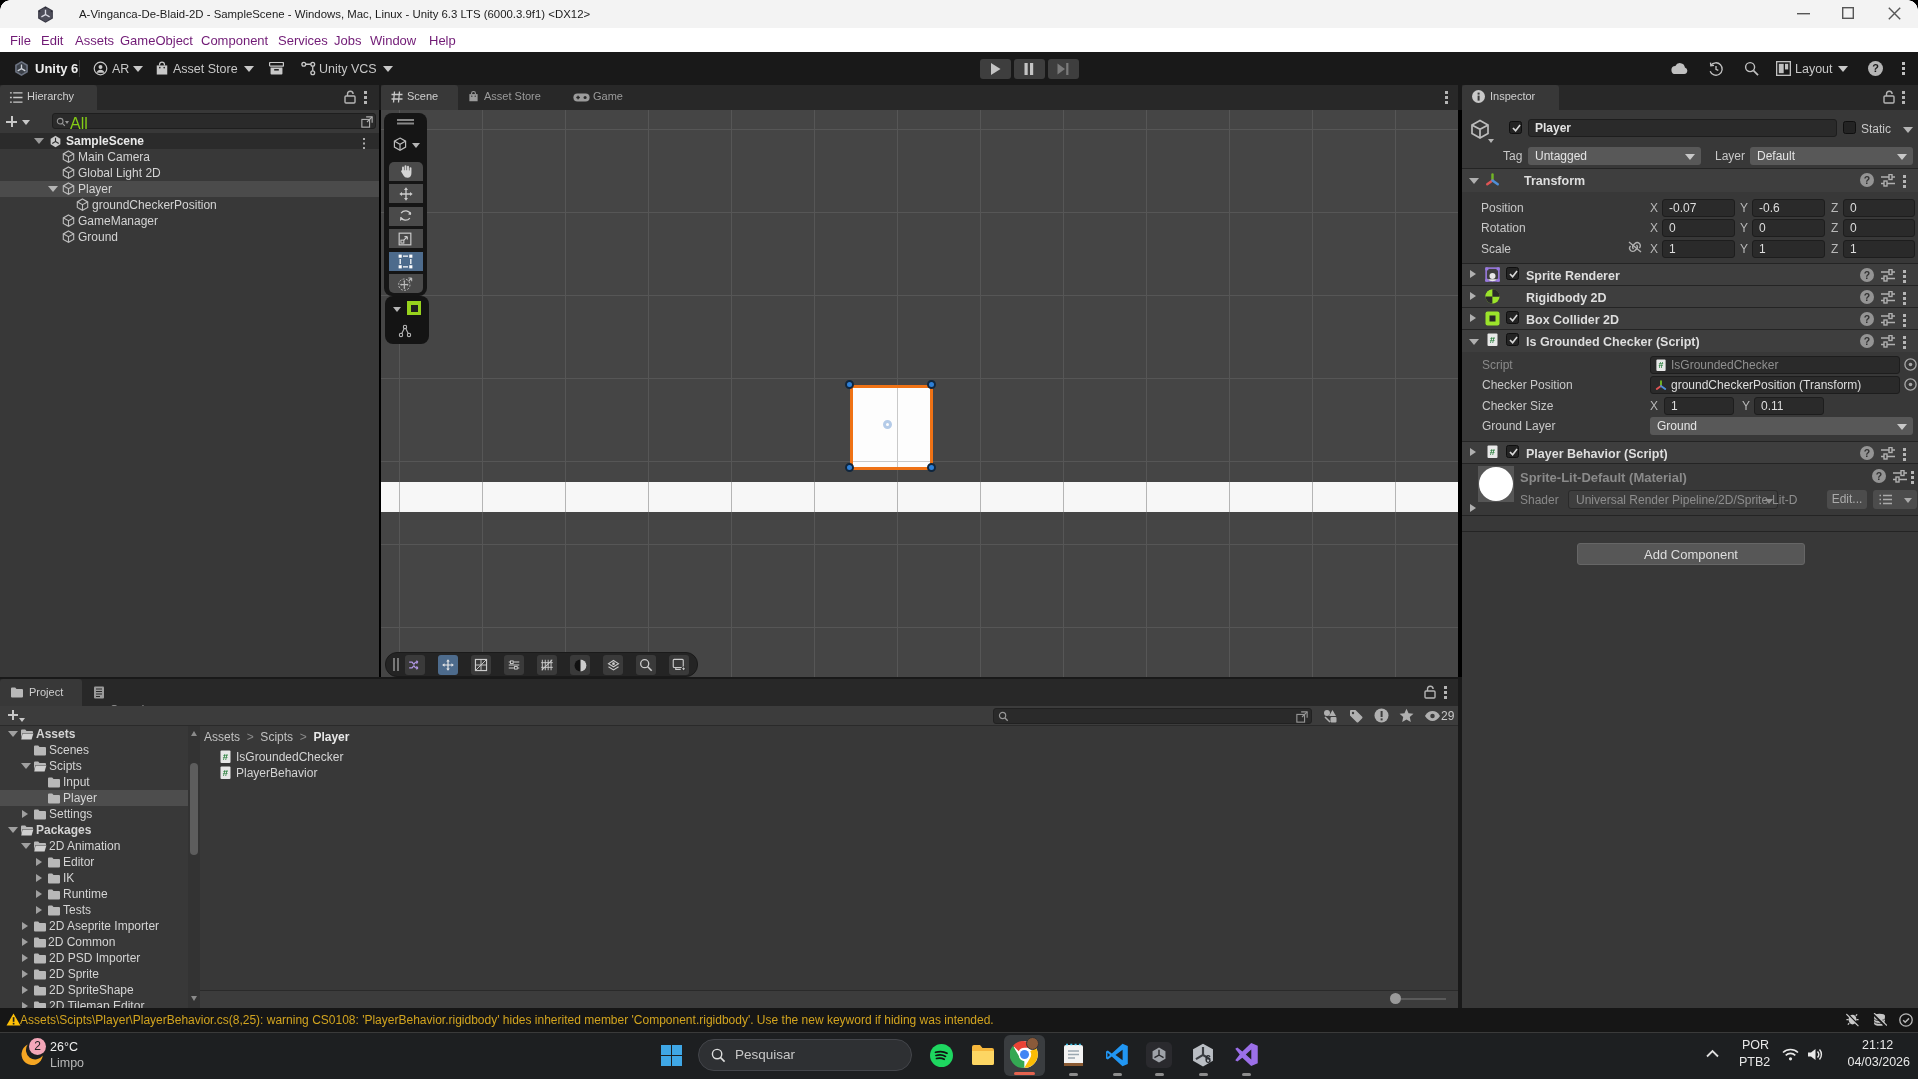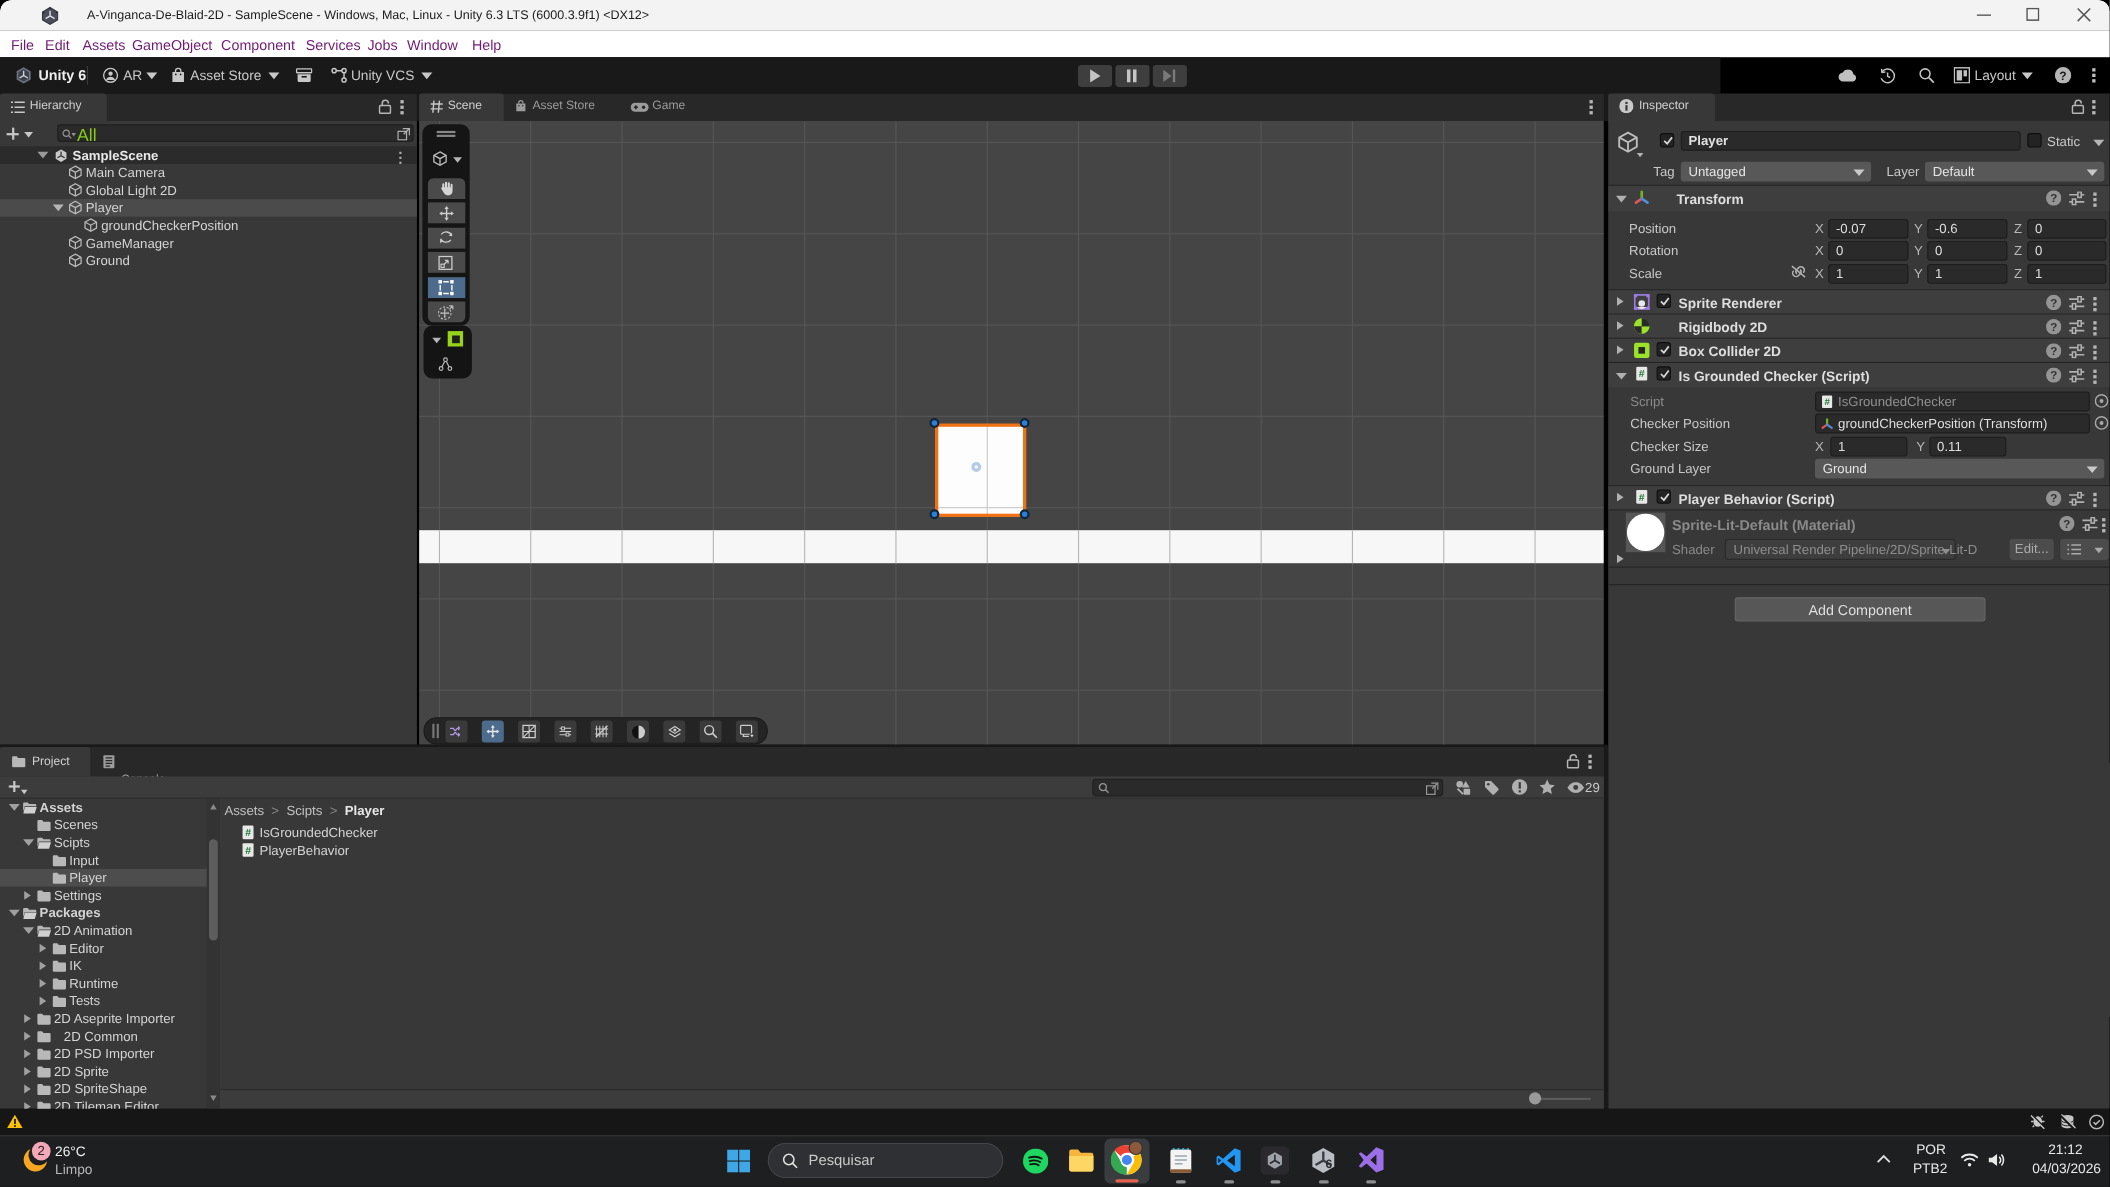--- a/index.html
+++ b/index.html
@@ -7,21 +7,21 @@
 body { font-family:"Liberation Sans", sans-serif; position:relative; }
 .abs { position:absolute; }
 
 
 #titlebar { position:absolute; left:0; top:0; width:1918px; height:28px; background:#f3f3f3; }
 #titletext { position:absolute; left:79px; top:8px; font-size:11.4px; color:#1b1b1b; }
 #menubar { position:absolute; left:0; top:28px; width:1918px; height:24px; background:#ffffff; }
 .menuitem { position:absolute; top:5px; font-size:13px; color:#701a75; }
 
 
-#toolbar { position:absolute; left:0; top:52px; width:1564px; height:33px; background:#191919; }
+#toolbar { position:absolute; left:0; top:52px; width:1918px; height:33px; background:#191919; }
 .tbtext { position:absolute; color:#c8c8c8; font-size:12.5px; top:10px; }
 .playbtn { position:absolute; top:7px; width:31px; height:20px; background:#3e3e3e; border-radius:3px; }
 .tab { position:absolute; top:0; height:25px; background:#383838; border-radius:3px 3px 0 0; }
 .tablabel { position:absolute; font-size:11px; color:#cfcfcf; top:5px; }
 .tabdim { color:#9b9b9b; }
 
 
 #hierpanel { position:absolute; left:0; top:110px; width:379px; height:567px; background:#383838; }
 #scenepanel { position:absolute; left:381px; top:110px; width:1077px; height:567px; background:#454545; overflow:hidden; }
 #insppanel { position:absolute; left:1462px; top:110px; width:456px; height:898px; background:#383838; overflow:hidden; }
@@ -832,21 +832,21 @@
       <svg class="abs pfold" style="left:33px">
         <use href="#folderc"></use>
       </svg>
       <div class="abs" style="left:49px">2D Aseprite Importer</div>
     </div>
   <div class="ptree" style="top:255px">
       <div class="tri triright" style="left:22px;top:4px;border-left-color:#a0a0a0"></div>
       <svg class="abs pfold" style="left:33px">
         <use href="#folderc"></use>
       </svg>
-      <div class="abs" style="left:58px">2D Common</div>
+      <div class="abs" style="left:48px">2D Common</div>
     </div>
   <div class="ptree" style="top:271px">
       <div class="tri triright" style="left:22px;top:4px;border-left-color:#a0a0a0"></div>
       <svg class="abs pfold" style="left:33px">
         <use href="#folderc"></use>
       </svg>
       <div class="abs" style="left:49px">2D PSD Importer</div>
     </div>
   <div class="ptree" style="top:287px">
       <div class="tri triright" style="left:22px;top:4px;border-left-color:#a0a0a0"></div>
@@ -893,20 +893,21 @@
   <div class="abs" style="left:200px;top:311px;width:1258px;height:18px;background:#3c3c3c;border-top:1px solid #2a2a2a"></div>
   <div class="abs" style="left:1398px;top:319px;width:48px;height:2px;background:#5a5a5a"></div>
   <div class="abs" style="left:1390px;top:314px;width:11px;height:11px;border-radius:50%;background:#9a9a9a"></div>
 </div>
 <div id="warnbar">
   <svg class="abs" style="left:6px;top:5px" width="15" height="13" viewBox="0 0 16 14">
       <path d="M8 0.5 L15.5 13.5 H0.5 Z" fill="#ffc107"></path>
       <rect x="7.2" y="4.5" width="1.8" height="5" fill="#222"></rect>
       <rect x="7.2" y="10.6" width="1.8" height="1.8" fill="#222"></rect>
     </svg>
+  <div class="abs" style="left:20px;top:5px;font-size:12px;color:#d2a41f">Assets\Scipts\Player\PlayerBehavior.cs(8,25): warning CS0108: 'PlayerBehavior.rigidbody' hides inherited member 'Component.rigidbody'. Use the new keyword if hiding was intended.</div>
   <svg class="abs" style="left:1845px;top:5px" width="15" height="14" viewBox="0 0 16 15">
       <ellipse cx="8" cy="7" rx="4.2" ry="5.2" fill="#c8c8c8"></ellipse>
       <path d="M4.5 3 L3 1.5 M11.5 3 L13 1.5 M3.8 7 H1.5 M12.2 7 H14.5 M4.5 11 L3 12.5 M11.5 11 L13 12.5" stroke="#c8c8c8" stroke-width="1.3"></path>
       <path d="M1.5 1 L14.5 14" stroke="#c8c8c8" stroke-width="1.6"></path>
       <path d="M2.3 0.2 L15.3 13.2" stroke="#161616" stroke-width="1.2"></path>
     </svg>
   <svg class="abs" style="left:1872px;top:5px" width="15" height="14" viewBox="0 0 16 15">
       <ellipse cx="8" cy="3" rx="5.8" ry="2.2" fill="#c4c4c4"></ellipse>
       <path d="M2.2 3 V11.5 c0 1.2 2.6 2.2 5.8 2.2 s5.8 -1 5.8 -2.2 V3" fill="#c4c4c4"></path>
       <path d="M2.2 6 c0 1.2 2.6 2.2 5.8 2.2 s5.8 -1 5.8 -2.2 M2.2 9 c0 1.2 2.6 2.2 5.8 2.2 s5.8 -1 5.8 -2.2" stroke="#1b1b1b" stroke-width="0.9" fill="none"></path>

